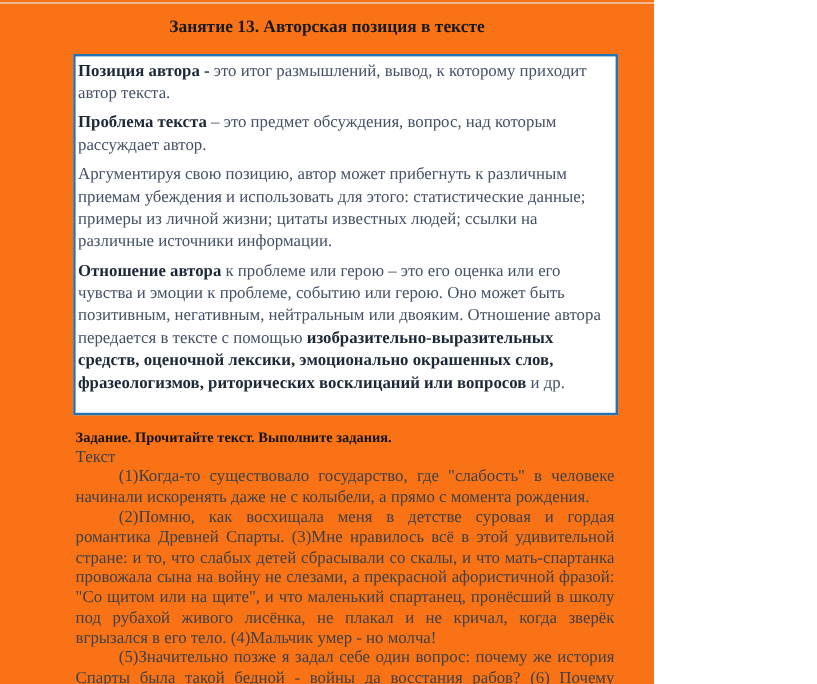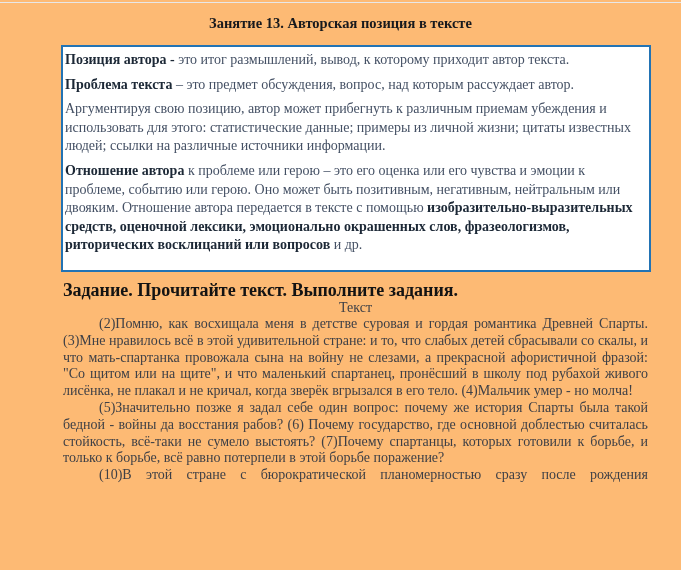--- a/index.html
+++ b/index.html
@@ -1,20 +1,20 @@
 <!DOCTYPE html>
 <html><head>
 <meta charset="utf-8">
 <style>
   html,body{margin:0;padding:0;background:#ffffff;}
   .page{
     position:relative;
-    width:681px;height:570px;
+    width:545px;height:570px;
     overflow:hidden;
-    background:#fdba74;
+    background:#f97316;
     font-family:"Liberation Serif","DejaVu Serif",serif;
   }
   .top-artifact{
     position:absolute;top:2px;left:0;
     width:100%;height:1px;
     background:#e8e8e8;
   }
   .doc-title{
     margin:0;padding-top:15px;
     text-align:center;
@@ -30,26 +30,26 @@
   }
   .def-box p{
     margin:0 0 6px 0;
     font-size:14px;line-height:18.6px;
     color:#445064;
   }
   .def-box p:last-child{margin-bottom:12px;}
   .def-box b{color:#1c2836;}
   .task-heading{
     margin:10px 33px 0 63px;
-    font-size:18px;line-height:17px;
+    font-size:12px;line-height:17px;
     font-weight:bold;color:#131313;
   }
   .text-heading{
     margin:0 33px 0 63px;
-    text-align:center;
+    text-align:left;
     font-size:14px;line-height:17px;
     color:#3f4046;
   }
   .body-par{
     margin:0 33px 0 63px;
     font-size:14px;line-height:16.8px;
     color:#3f4046;
     text-align:justify;
     text-indent:36px;
   }
@@ -68,17 +68,18 @@
     <p><b>Позиция автора - </b><span>это итог размышлений, вывод, к которому приходит автор текста.</span></p>
     <p><b>Проблема текста</b><span> – это предмет обсуждения, вопрос, над которым рассуждает автор.</span></p>
     <p><span>Аргументируя свою позицию, автор может прибегнуть к различным приемам убеждения и использовать для этого: статистические данные; примеры из личной жизни; цитаты известных людей; ссылки на различные источники информации.</span></p>
     <p><b>Отношение автора</b><span> к проблеме или герою – это его оценка или его чувства и эмоции к проблеме, событию или герою. Оно может быть позитивным, негативным, нейтральным или двояким. Отношение автора передается в тексте с помощью </span><b>изобразительно-выразительных средств, оценочной лексики, эмоционально окрашенных слов, фразеологизмов, риторических восклицаний или вопросов</b><span> и др.</span></p>
   </div>
 
   <p class="task-heading">Задание. Прочитайте текст. Выполните задания.</p>
 
   <p class="text-heading">Текст</p>
 
+  <p class="body-par">(1)Когда-то существовало государство, где "слабость" в человеке начинали искоренять даже не с колыбели, а прямо с момента рождения.</p>
   <p class="body-par">(2)Помню, как восхищала меня в детстве суровая и гордая романтика Древней Спарты. (3)Мне нравилось всё в этой удивительной стране: и то, что слабых детей сбрасывали со скалы, и что мать-спартанка провожала сына на войну не слезами, а прекрасной афористичной фразой: "Со щитом или на щите", и что маленький спартанец, пронёсший в школу под рубахой живого лисёнка, не плакал и не кричал, когда зверёк вгрызался в его тело. (4)Мальчик умер - но молча!</p>
   <p class="body-par">(5)Значительно позже я задал себе один вопрос: почему же история Спарты была такой бедной - войны да восстания рабов? (6) Почему государство, где основной доблестью считалась стойкость, всё-таки не сумело выстоять? (7)Почему спартанцы, которых готовили к борьбе, и только к борьбе, всё равно потерпели в этой борьбе поражение?</p>
   <p class="body-par force-justify">(10)В этой стране с бюрократической планомерностью сразу после рождения</p>
 
 </div>
 
 </body></html>

